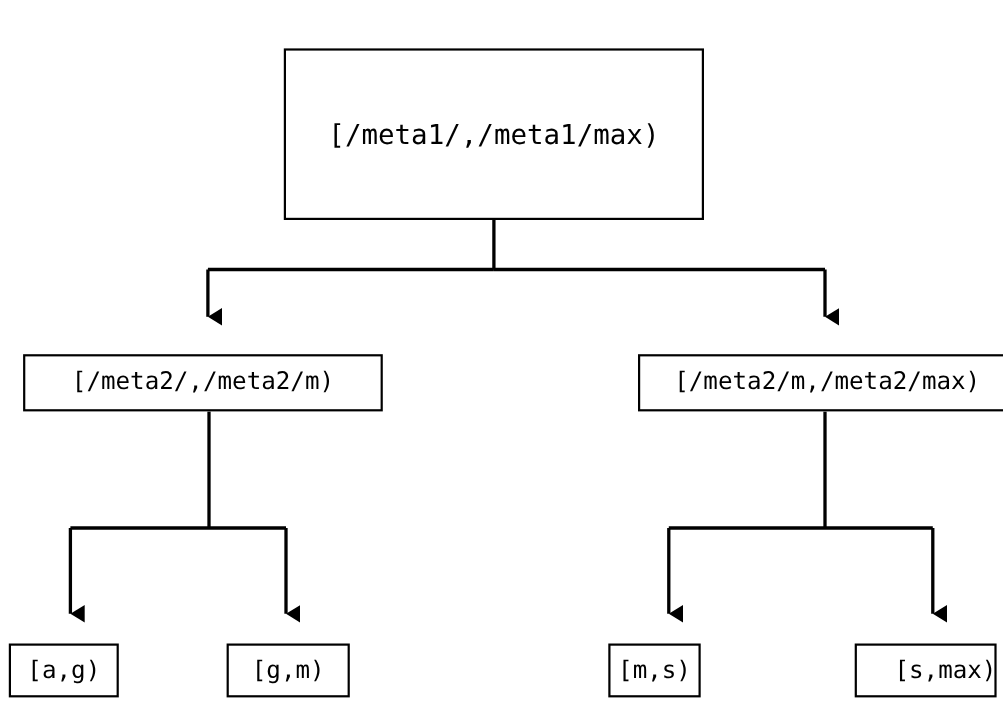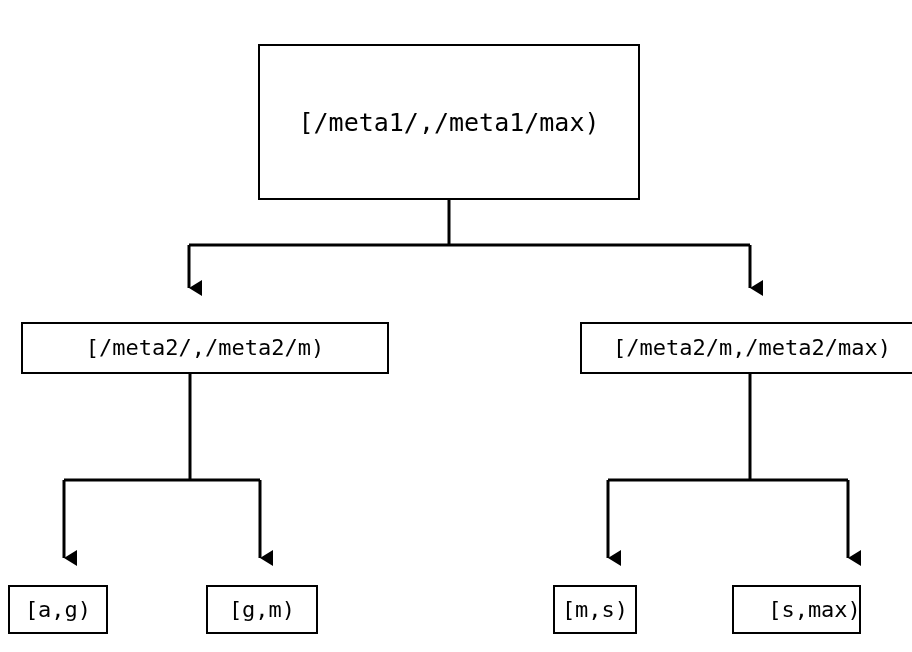--- a/index.html
+++ b/index.html
@@ -36,27 +36,27 @@
     color: #000000;
     white-space: pre;
     letter-spacing: 0px;
   }
   .node-label {
     display: block;
     line-height: 1;
   }
   .node-root      { left: 258px; top: 12px;  width: 382px; height: 156px; font-size: 25px; margin-top: 32px; }
   .node-mid       { top: 322px; height: 52px; font-size: 22px; }
-  .node-mid-left  { left: 21px;  width: 368px; }
+  .node-mid-left  { left: 21px;  width: 327px; }
   .node-mid-right { left: 580px; width: 344px; }
   .node-leaf      { top: 585px; height: 49px; font-size: 22px; }
   .node-leaf-ag   { left: 8px;   width: 100px; }
   .node-leaf-gm   { left: 206px; width: 112px; }
   .node-leaf-ms   { left: 553px; width: 84px; }
-  .node-leaf-smax { left: 732px; width: 129px; padding-left: 36px; }
+  .node-leaf-smax { left: 777px; width: 129px; padding-left: 36px; }
 </style>
 </head>
 <body>
 
 <div id="diagram-root">
 
   <svg id="edge-layer" viewBox="0 0 912 652">
     <defs>
       <marker id="arrow-down" markerWidth="16" markerHeight="14" refX="8" refY="13" orient="auto-start-reverse" markerUnits="userSpaceOnUse">
         <path d="M 0 0 L 16 0 L 8 13 Z" fill="#000000"></path>

